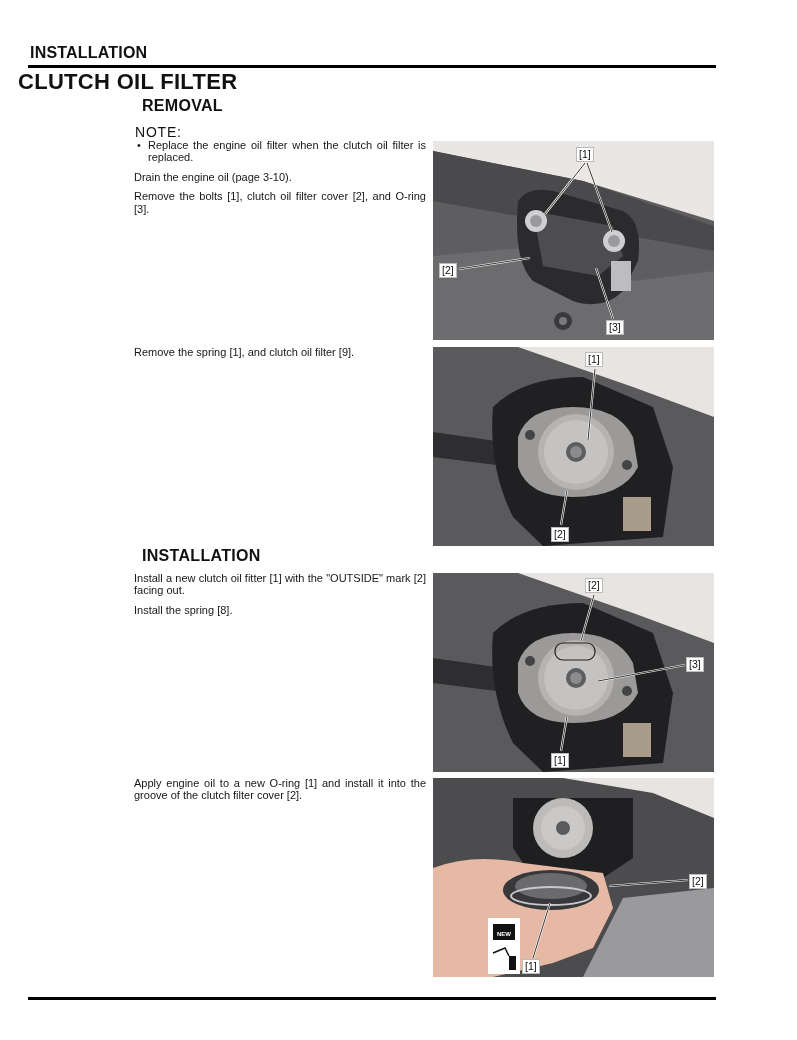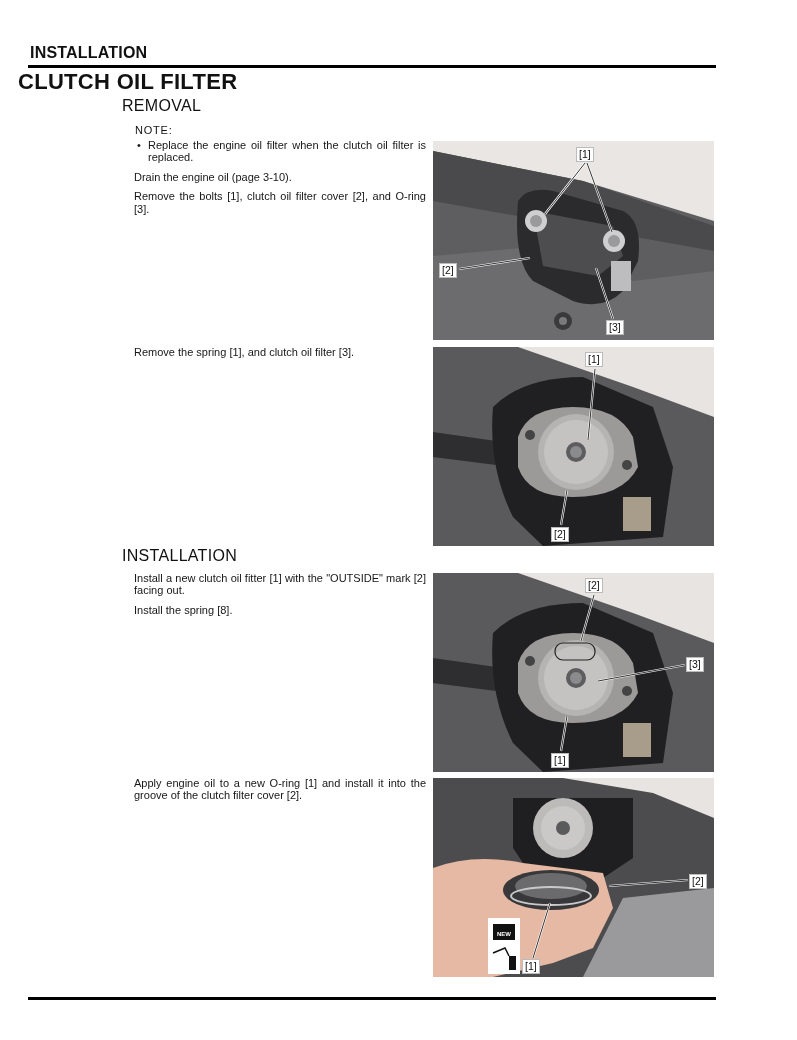--- a/index.html
+++ b/index.html
@@ -3,22 +3,22 @@
   <meta charset="utf-8">
   <style>
     * { box-sizing: border-box; margin: 0; padding: 0; }
     html, body { width: 797px; height: 1040px; background: #ffffff; overflow: hidden; }
     body { position: relative; font-family: "Liberation Sans", "DejaVu Sans", sans-serif; color: #111; }
 
     .section-label { position: absolute; left: 30px; top: 44px; font-size: 16px; font-weight: bold; letter-spacing: 0.2px; }
     .rule-top { position: absolute; left: 28px; top: 65px; width: 688px; height: 3px; background: #000; }
     .page-title { position: absolute; left: 18px; top: 69px; font-size: 22px; font-weight: bold; letter-spacing: 0.3px; }
 
-    .subhead { position: absolute; left: 122px; font-size: 16px; font-weight: normal; letter-spacing: 0.3px; }
-    .note-label { position: absolute; left: 135px; top: 124px; font-size: 11px; letter-spacing: 0.8px; }
+    .subhead { position: absolute; left: 142px; font-size: 16px; font-weight: bold; letter-spacing: 0.3px; }
+    .note-label { position: absolute; left: 135px; top: 124px; font-size: 14px; letter-spacing: 0.8px; }
     .text-block { position: absolute; left: 134px; width: 292px; font-size: 11px; line-height: 12.4px; text-align: justify; color: #161616; }
     .text-block p { margin-bottom: 7px; }
     .bullet { display: flex; }
     .bullet .dot { width: 14px; flex: none; padding-left: 3px; }
     .bullet .btxt { flex: 1; }
 
     .photo { position: absolute; left: 433px; width: 281px; overflow: hidden; background: #5b5b5d; }
     .photo svg { display: block; width: 100%; height: 100%; }
     .callout { position: absolute; background: #fff; border: 1px solid #bbb; font-size: 10.5px; line-height: 13px; padding: 0 2px; color: #111; }
 
@@ -36,21 +36,21 @@
 <div class="note-label">NOTE:</div>
 <div class="text-block" style="top:139px;">
   <p class="bullet">
     <span class="dot">•</span>
     <span class="btxt">Replace the engine oil filter when the clutch oil filter is replaced.</span>
   </p>
   <p>Drain the engine oil (page 3-10).</p>
   <p>Remove the bolts [1], clutch oil filter cover [2], and O-ring [3].</p>
 </div>
 <div class="text-block" style="top:346px;">
-  <p>Remove the spring [1], and clutch oil filter [3].</p>
+  <p>Remove the spring [1], and clutch oil filter [9].</p>
 </div>
 
 <div class="subhead" style="top:547px;">INSTALLATION</div>
 <div class="text-block" style="top:572px;">
   <p>Install a new clutch oil fitter [1] with the "OUTSIDE" mark [2] facing out.</p>
   <p>Install the spring [8].</p>
 </div>
 <div class="text-block" style="top:777px;">
   <p>Apply engine oil to a new O-ring [1] and install it into the groove of the clutch filter cover [2].</p>
 </div>

